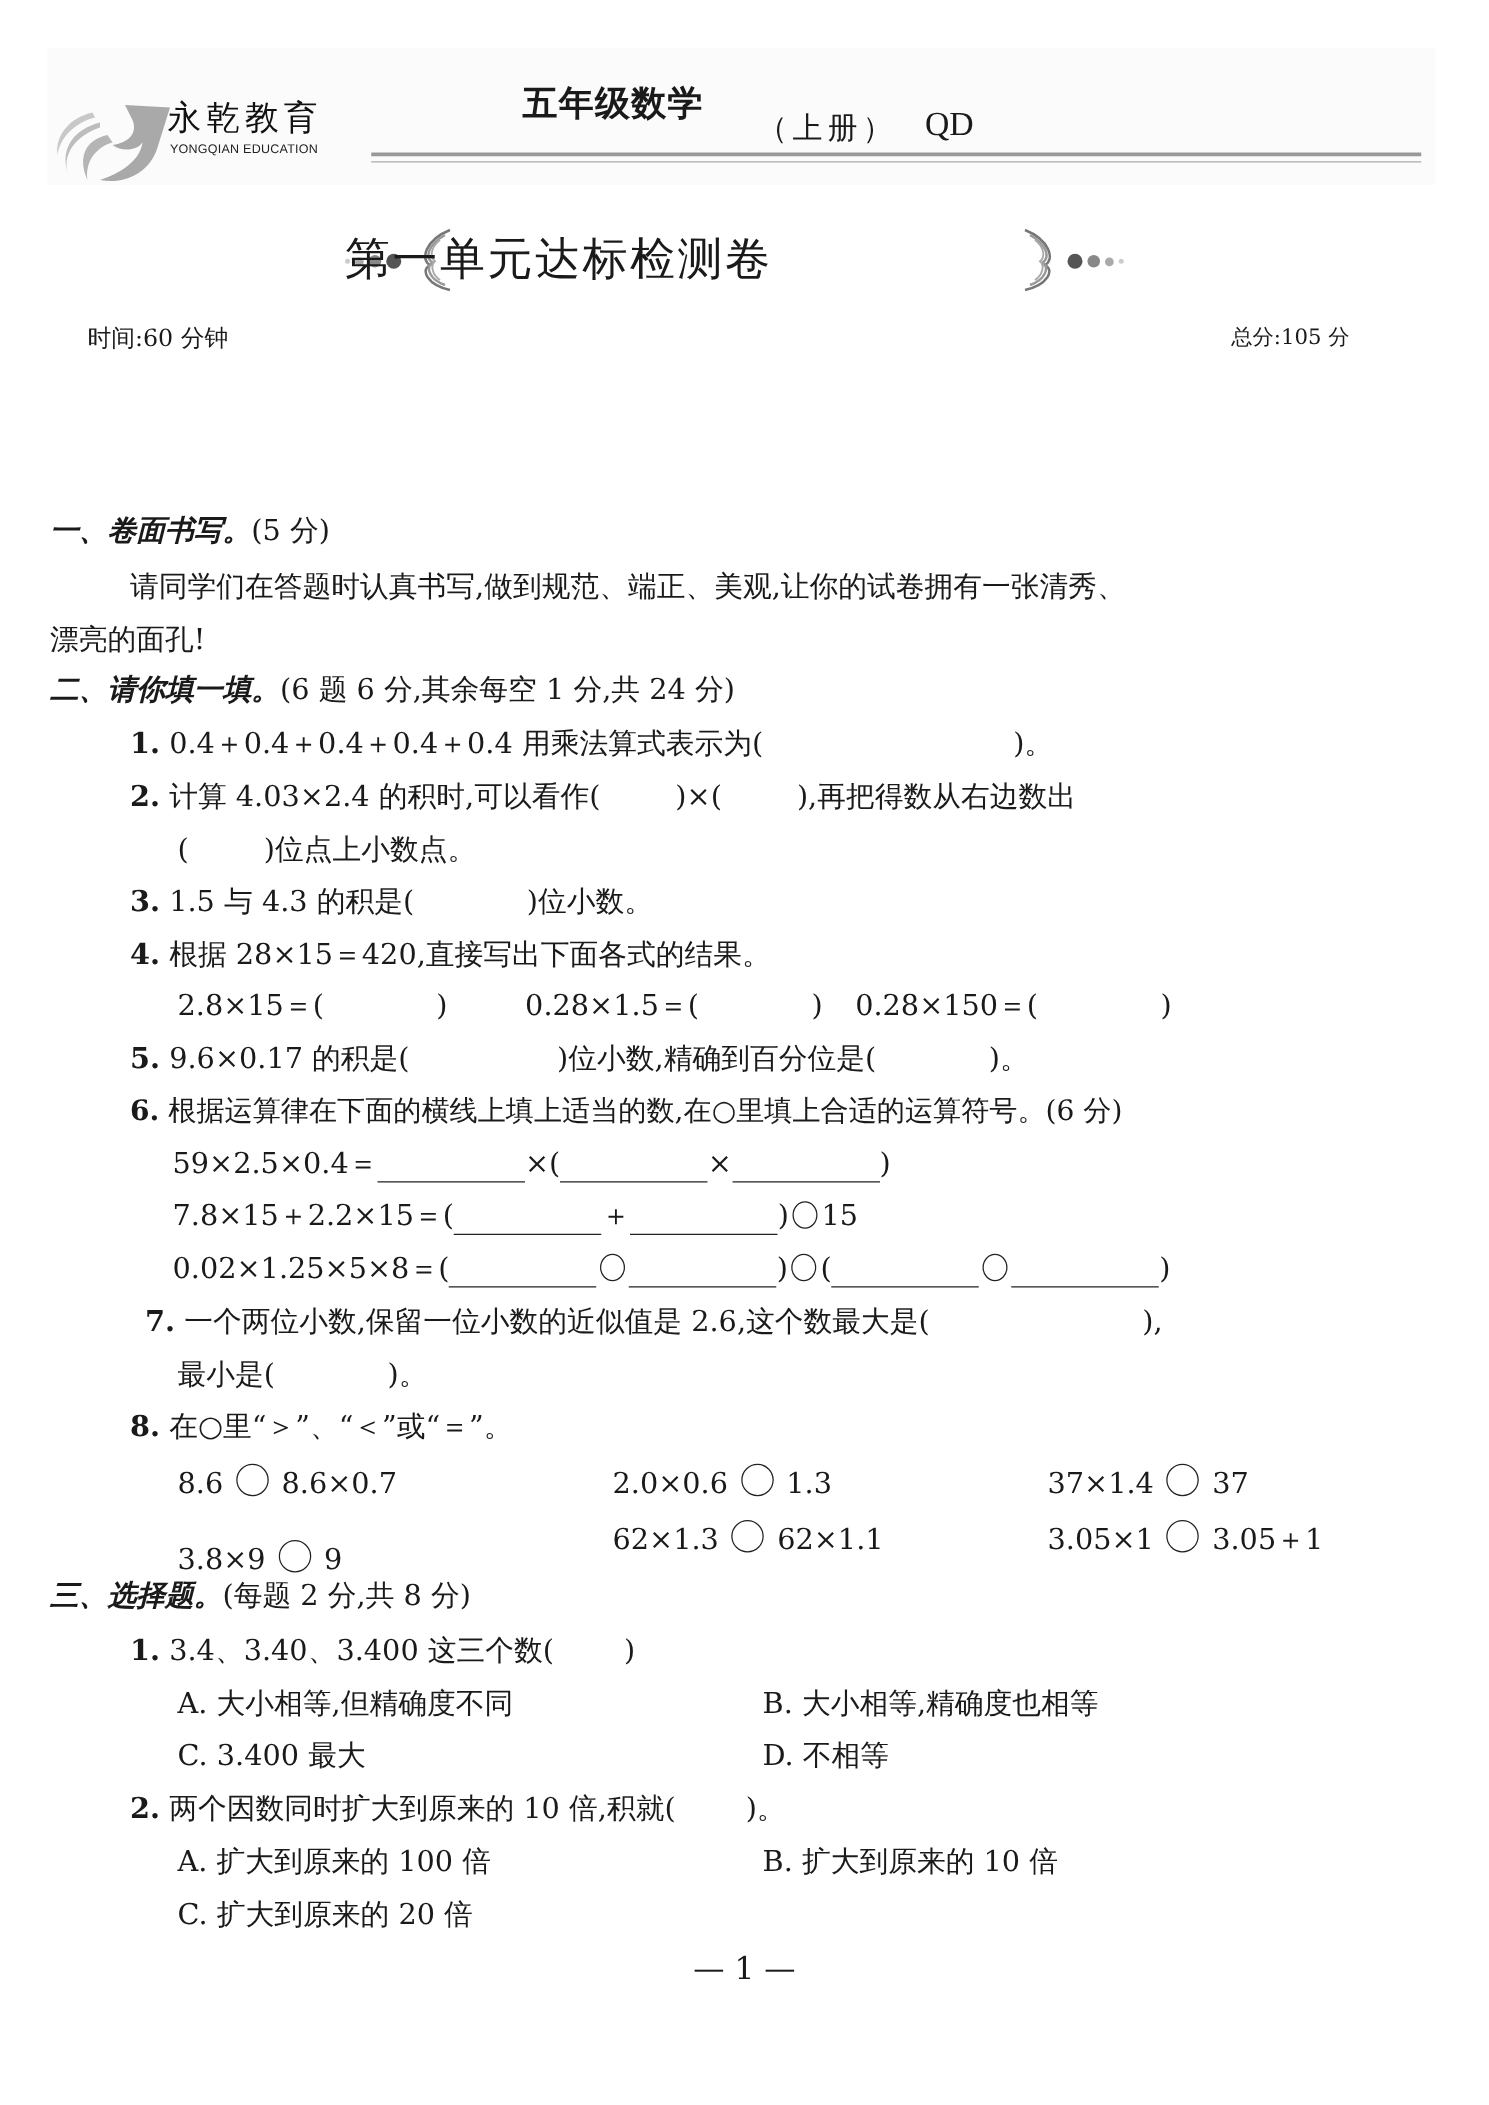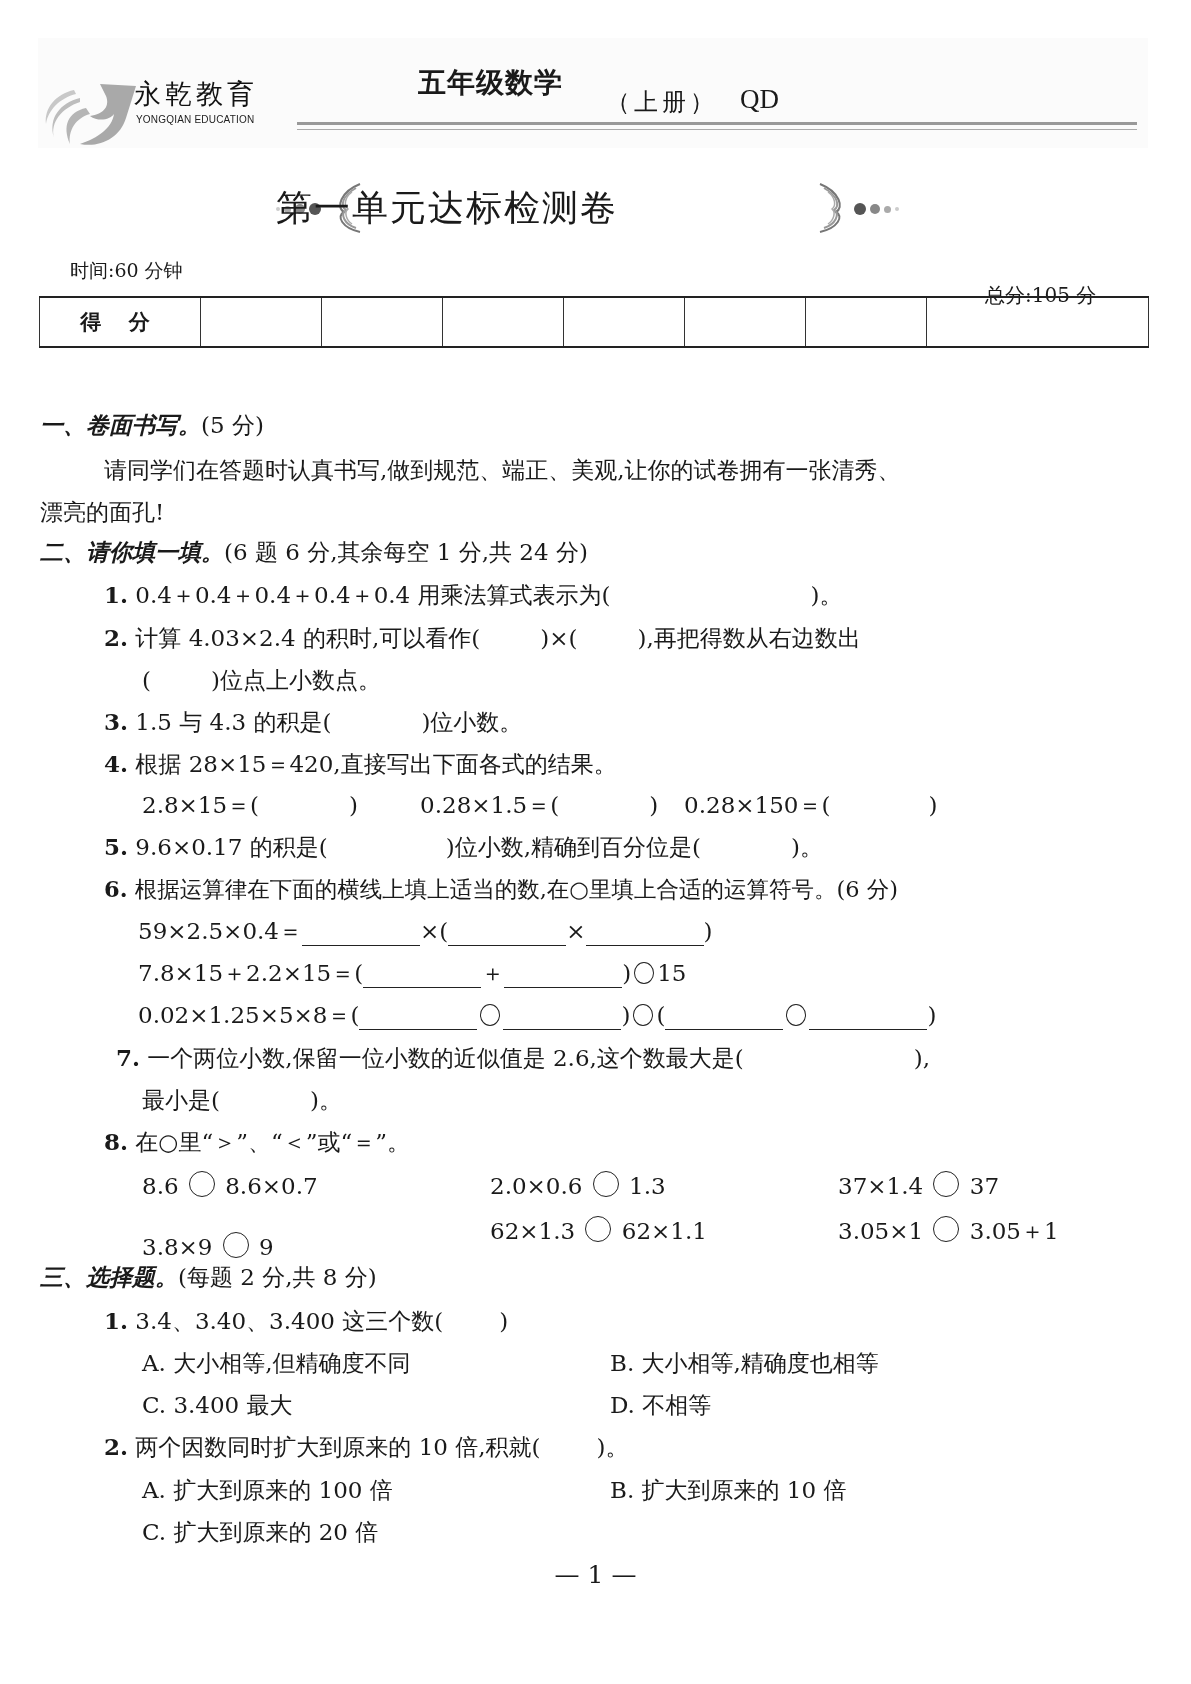--- a/index.html
+++ b/index.html
@@ -19,21 +19,21 @@
   #header-rule { left:297px; top:122px; width:840px; height:4px; border-top:3px solid #999; border-bottom:1.5px solid #aaa; }
 
   
   #unit-title-bar { left:276px; top:180px; width:630px; height:56px; }
   #unit-title { left:0; top:0; width:630px; text-align:left; font-size:36px; font-weight:normal; font-family:"DejaVu Sans", sans-serif; line-height:56px; letter-spacing:2px; }
   .dots { position:absolute; top:23px; display:flex; gap:4px; align-items:center; }
   .dot { border-radius:50%; background:#666; display:inline-block; }
 
   
   #time-label { left:70px; top:258px; font-size:19px; }
-  #total-label { left:985px; top:258px; font-size:20px;margin-top:24px; }
+  #total-label { left:985px; top:258px; font-size:17px; }
 
   
   #score-table { left:39px; top:296px; width:1110px; border-collapse:collapse; border-top:2.5px solid #222; border-bottom:2.5px solid #222; border-left:1.5px solid #222; border-right:1.5px solid #222; }
   #score-table td { border:1px solid #333; height:48px; text-align:center; font-family:"DejaVu Sans", sans-serif; font-weight:bold; font-size:21px; padding:0; }
   #score-table td.lbl { letter-spacing:10px; }
 
   
   .line { position:absolute; font-size:23px; line-height:30px; white-space:pre; }
   .sec { position:absolute; font-size:23px; line-height:30px; white-space:pre; }
   .sec b { font-family:"DejaVu Sans", sans-serif; font-weight:bold;font-style:italic; }
@@ -95,30 +95,20 @@
     <col style="width:161px">
       <col style="width:121px">
       <col style="width:121px">
       <col style="width:121px">
     <col style="width:121px">
       <col style="width:121px">
       <col style="width:121px">
       <col>
   </colgroup>
   <tbody>
-  <tr>
-    <td class="lbl">得 分</td>
-    <td></td>
-    <td></td>
-    <td></td>
-    <td></td>
-    <td></td>
-    <td></td>
-    <td></td>
-  </tr>
 </tbody>
   </table>
 
 <div class="sec" style="left:40px;top:410px;"><b>一、卷面书写。</b><span>(5 分)</span></div>
 <div class="line" style="left:104px;top:455px;">请同学们在答题时认真书写,做到规范、端正、美观,让你的试卷拥有一张清秀、</div>
 <div class="line" style="left:40px;top:497px;">漂亮的面孔!</div>
 
 <div class="sec" style="left:40px;top:537px;"><b>二、请你填一填。</b><span>(6 题 6 分,其余每空 1 分,共 24 分)</span></div>
 
 <div class="line" style="left:104px;top:580px;"><span class="qn">1.</span> <span>0.4＋0.4＋0.4＋0.4＋0.4 用乘法算式表示为(</span><span class="blank" style="width:200px;border:none"></span><span>)。</span></div>

